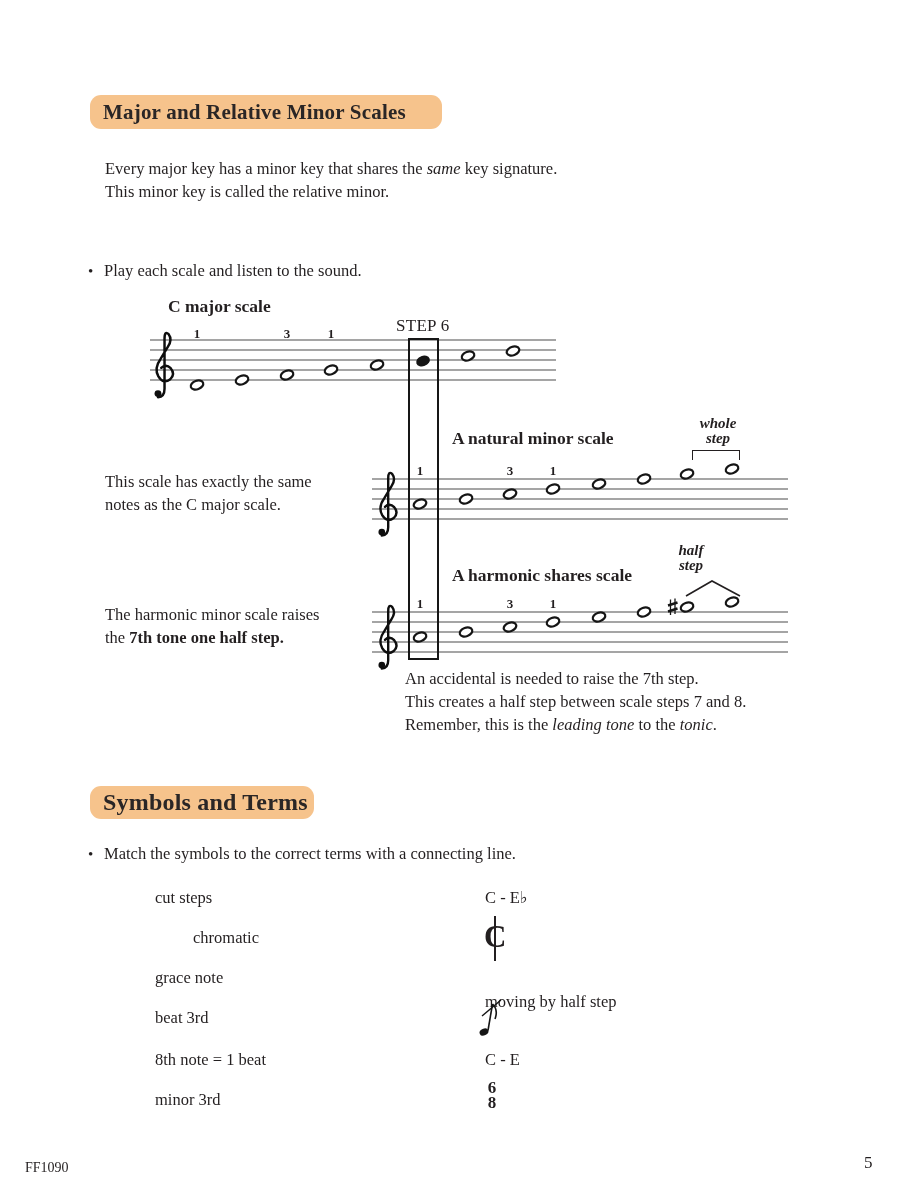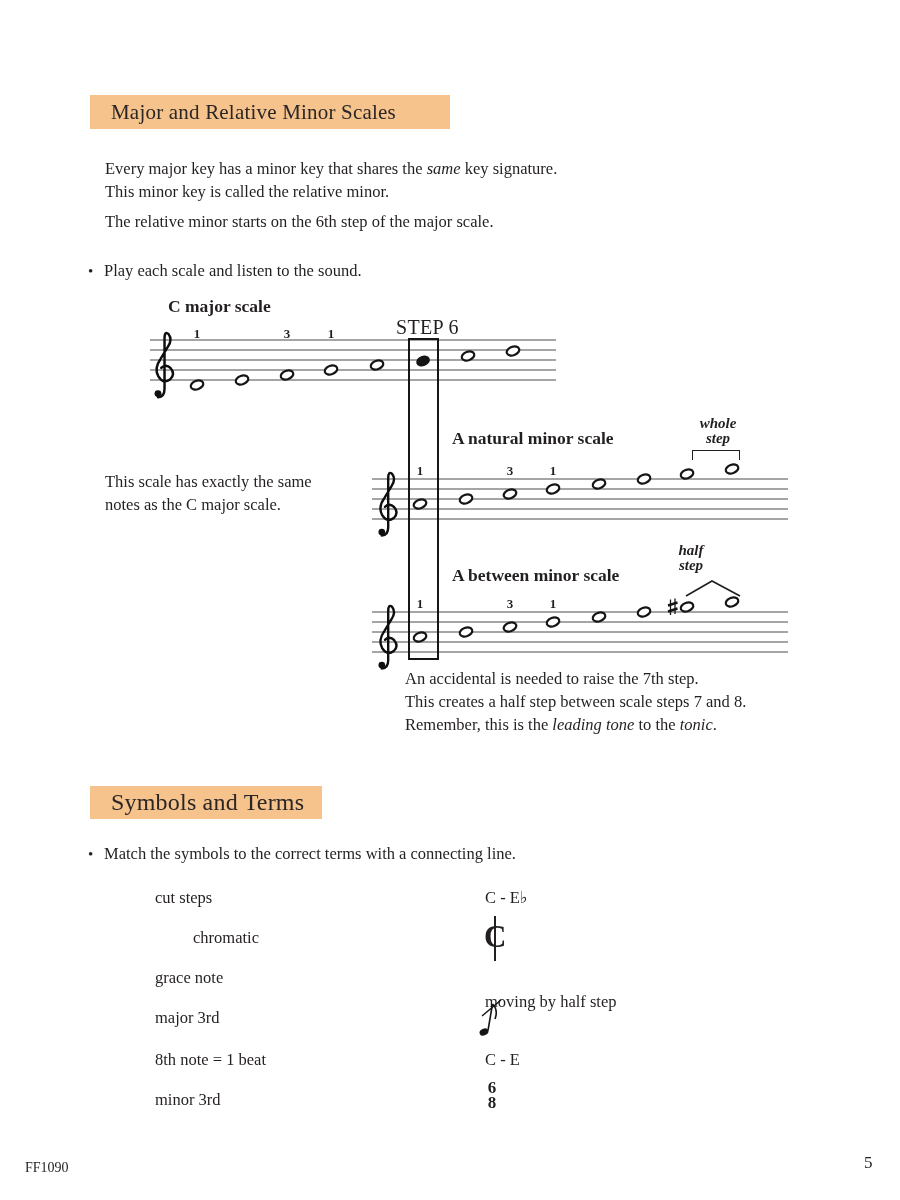--- a/index.html
+++ b/index.html
@@ -8,33 +8,34 @@
     width:900px;height:1200px;
     background:#ffffff;
     margin:0 auto;
     font-family:"Liberation Serif", serif;
     color:#231F20;
     overflow:hidden;
   }
   .abs{position:absolute;}
   .section-header{
     background:#F6C38C;
-    font-weight:normal;
+    font-weight:bold;
     font-size:21px;
     line-height:34px;
-    padding-left:21px;
+    padding-left:13px;
     letter-spacing:.2px;
     color:#2a2626;
+    border-radius:11px;
   }
   .body-text{font-size:16.5px;line-height:22.5px;}
   .body-text i{font-style:italic;}
   .bullet-row{font-size:16.5px;}
   .bullet-glyph{display:inline-block;width:16px;font-size:15px;}
   .staff-title{font-weight:bold;font-size:17.5px;}
-  .step-label{font-size:20px;letter-spacing:.3px;}
+  .step-label{font-size:17px;letter-spacing:.3px;}
   .step-note{font-style:italic;font-size:15px;line-height:14.5px;text-align:center;font-weight:bold;}
   .bracket-down{
     border-top:1.6px solid #231F20;
     border-left:1.6px solid #231F20;
     border-right:1.6px solid #231F20;
     height:9px;width:46px;
   }
   .step6-box{
     border:2px solid #161616;
     width:27px;height:318px;
@@ -63,23 +64,20 @@
 <div class="page">
 
   <div class="abs section-header" style="left:90px;top:95px;width:339px;height:34px;">
     <span>Major and Relative Minor Scales</span>
   </div>
 
   <div class="abs body-text" style="left:105px;top:158px;">
     <div><span>Every major key has a minor key that shares the </span><i>same</i><span> key signature.</span></div>
     <div>This minor key is called the relative minor.</div>
   </div>
-  <div class="abs body-text" style="left:105px;top:211px;">
-    <div>The relative minor starts on the 6th step of the major scale.</div>
-  </div>
 
   <div class="abs bullet-row" style="left:88px;top:261px;">
     <span class="bullet-glyph">•</span><span>Play each scale and listen to the sound.</span>
   </div>
 
   <div class="abs staff-title" style="left:168px;top:296px;">C major scale</div>
   <div class="abs step-label" style="left:396px;top:316px;">STEP 6</div>
 
   <svg class="abs" style="left:148px;top:328px;" width="410" height="78">
     <g>
@@ -144,21 +142,21 @@
       <ellipse class="wnote" cx="317" cy="14" rx="6.5" ry="4.2" transform="rotate(-20 317 14)"></ellipse>
       <ellipse class="wnote" cx="362" cy="9" rx="6.5" ry="4.2" transform="rotate(-20 362 9)"></ellipse>
     </g>
   </svg>
 
   <div class="abs body-text" style="left:105px;top:471px;">
     <div>This scale has exactly the same</div>
     <div>notes as the C major scale.</div>
   </div>
 
-  <div class="abs staff-title" style="left:452px;top:565px;">A between minor scale</div>
+  <div class="abs staff-title" style="left:452px;top:565px;">A harmonic shares scale</div>
   <div class="abs step-note" style="left:663px;top:543px;width:56px;">
     <div>half</div>
     <div>step</div>
   </div>
   <svg class="abs" style="left:683px;top:578px;" width="60" height="20">
     <path class="caret" d="M3 18 L29 3 L57 18"></path>
   </svg>
 
   <svg class="abs" style="left:370px;top:595px;" width="422" height="80">
     <g>
@@ -190,39 +188,43 @@
       <ellipse class="wnote" cx="183" cy="27" rx="6.5" ry="4.2" transform="rotate(-20 183 27)"></ellipse>
       <ellipse class="wnote" cx="229" cy="22" rx="6.5" ry="4.2" transform="rotate(-20 229 22)"></ellipse>
       <ellipse class="wnote" cx="274" cy="17" rx="6.5" ry="4.2" transform="rotate(-20 274 17)"></ellipse>
       <ellipse class="wnote" cx="317" cy="12" rx="6.5" ry="4.2" transform="rotate(-20 317 12)"></ellipse>
       <ellipse class="wnote" cx="362" cy="7" rx="6.5" ry="4.2" transform="rotate(-20 362 7)"></ellipse>
     </g>
   </svg>
 
   <div class="abs step6-box" style="left:408px;top:338px;"></div>
 
+  <div class="abs body-text" style="left:105px;top:603px;line-height:23px;">
+    <div>The harmonic minor scale raises</div>
+    <div><span>the </span><span class="bold">7th tone one half step.</span></div>
+  </div>
 
   <div class="abs body-text" style="left:405px;top:667px;line-height:23px;">
     <div>An accidental is needed to raise the 7th step.</div>
     <div>This creates a half step between scale steps 7 and 8.</div>
     <div><span>Remember, this is the </span><i>leading tone</i><span> to the </span><i>tonic</i><span>.</span></div>
   </div>
 
   <div class="abs section-header" style="left:90px;top:786px;width:211px;height:33px;font-size:24px;line-height:33px;">
     <span>Symbols and Terms</span>
   </div>
 
   <div class="abs bullet-row" style="left:88px;top:844px;">
     <span class="bullet-glyph">•</span><span>Match the symbols to the correct terms with a connecting line.</span>
   </div>
 
   <div class="abs term" style="left:155px;top:888px;">cut steps</div>
   <div class="abs term" style="left:166px;top:928px;margin-left:27px;">chromatic</div>
   <div class="abs term" style="left:155px;top:968px;">grace note</div>
-  <div class="abs term" style="left:155px;top:1008px;">major 3rd</div>
+  <div class="abs term" style="left:155px;top:1008px;">beat 3rd</div>
   <div class="abs term" style="left:155px;top:1050px;">8th note = 1 beat</div>
   <div class="abs term" style="left:155px;top:1090px;">minor 3rd</div>
 
   <div class="abs answer flat-ok" style="left:485px;top:888px;">C - E♭</div>
 
   <div class="abs cuttime-wrap" style="left:484px;top:916px;">
     <span class="cuttime-c">C</span>
     <span class="cuttime-bar"></span>
   </div>
 

